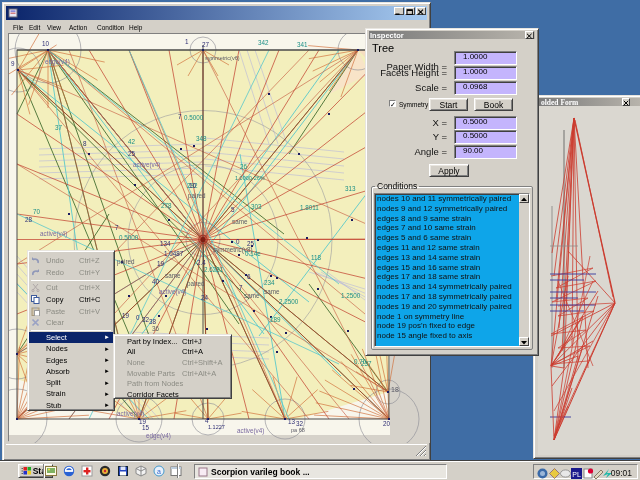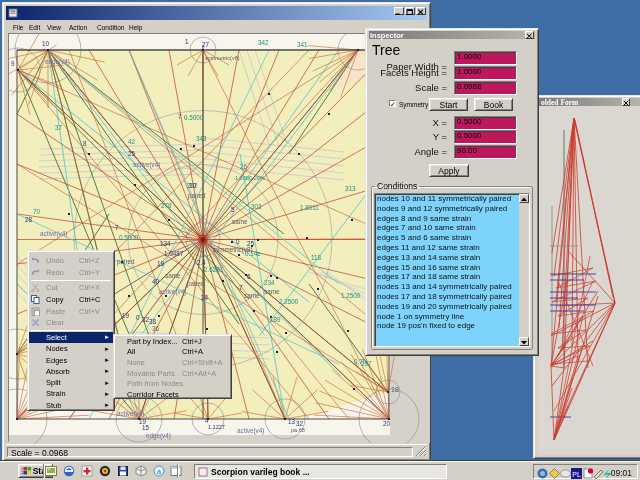--- a/index.html
+++ b/index.html
@@ -2,32 +2,32 @@
 <html><head><meta charset="utf-8"><style>
 * { margin:0; padding:0; box-sizing:border-box; }
 html,body { width:640px; height:480px; overflow:hidden; font-family:"Liberation Sans",sans-serif; }
 body { background:#3f6da5; position:relative; }
 .win { position:absolute; background:#d4d0c8; border:1px solid; border-color:#e8e5df #404040 #404040 #e8e5df; box-shadow:inset 1px 1px 0 #fff, inset -1px -1px 0 #808080; }
 .tb { position:absolute; left:3px; right:3px; top:3px; height:14px; display:flex; align-items:center; }
 .tb.active { background:linear-gradient(90deg,#0a246a,#a6caf0); }
 .tb.inactive { background:linear-gradient(90deg,#7a7a7a,#b8b4ac);gap:27px; }
 .tbt { color:#fff; font-weight:bold; font-size:8.5px; margin-left:3px; white-space:nowrap; }
 .cbtn { width:10px; height:8px; background:#d4d0c8; border:1px solid; border-color:#fff #404040 #404040 #fff; font-size:6px; line-height:6px; text-align:center; color:#000; font-weight:bold; }
-.sunken { border:1px solid; border-color:#808080 #fff #fff #808080; box-shadow:inset 1px 1px 0 #404040; background:#7dd3fc; }
+.sunken { border:1px solid; border-color:#808080 #fff #fff #808080; box-shadow:inset 1px 1px 0 #404040; background:#0ea5e9; }
 .mr { display:flex; align-items:center; font-size:7.5px; white-space:nowrap; overflow:hidden; }
 .mi { width:11px; margin-left:2px; display:flex; align-items:center; }
 .ml { margin-left:4px; }
 .ms { position:absolute; left:50px; }
 .ma { position:absolute; right:3px; font-size:6px; }
 .mr { position:relative; }
 .msep { height:1px; background:#808080; border-bottom:1px solid #fff; margin:1px 2px; }
 .ml2 { margin-left:12px; }
 .ms2 { position:absolute; left:67px; }
 .flab { position:absolute; right:88px; font-size:9.5px; color:#111; }
-.fld { position:absolute; left:85px; width:63px; height:14px; background:#be185d; border:1px solid; border-color:#808080 #fff #fff #808080; box-shadow:inset 1px 1px 0 #404040; font-size:8px; padding:0px 2px; color:#000; }
+.fld { position:absolute; left:85px; width:63px; height:14px; background:#c4b5fd; border:1px solid; border-color:#808080 #fff #fff #808080; box-shadow:inset 1px 1px 0 #404040; font-size:8px; padding:0px 8px; color:#000; }
 .btn { position:absolute; background:#d4d0c8; border:1px solid; border-color:#fff #404040 #404040 #fff; box-shadow:inset 1px 1px 0 #e8e5df, inset -1px -1px 0 #808080; font-size:8.5px; text-align:center; color:#000; }
 .ci { height:9.8px; font-size:8px; color:#111; white-space:nowrap; padding-left:2px; }
 .qli { position:absolute; top:3px; width:13px; height:13px; }
 .tri { position:absolute; top:3px; width:11px; height:11px; }
 .qli svg, .tri svg { display:block; }
 fieldset { padding:0; margin:0; }
 svg text { font-family:"Liberation Sans",sans-serif; }
 </style></head><body>
 
 <div class="win" style="left:2px;top:2px;width:429px;height:459px;">
@@ -395,21 +395,20 @@
 <text x="279.0" y="390.0" fill="#2e2e74" font-size="6.3" text-anchor="start">13</text>
 <text x="287.0" y="392.0" fill="#2e2e74" font-size="6.3" text-anchor="start">32</text>
 <text x="282.0" y="398.0" fill="#5a5a66" font-size="5.5" text-anchor="start">pa 68</text>
 <text x="374.0" y="392.0" fill="#2e2e74" font-size="6.3" text-anchor="start">20</text>
 <text x="60.0" y="226.0" fill="#2e2e74" font-size="6.3" text-anchor="start">91</text>
 <text x="74.0" y="112.0" fill="#2e2e74" font-size="6.3" text-anchor="start">8</text>
 <text x="46.0" y="96.0" fill="#1c8f86" font-size="6.3" text-anchor="start">37</text>
     </svg>
   </div>
   <div style="position:absolute;left:3px;bottom:3px;right:3px;height:13px;border-top:1px solid #fff;">
-   <div style="position:absolute;left:1px;right:14px;top:2px;bottom:0;border:1px solid;border-color:#808080 #fff #fff #808080;font-size:8.5px;padding-left:3px;color:#000;">Scale = 0.0968</div>
    <svg width="12" height="12" style="position:absolute;right:0;bottom:0;">
         <path d="M11 1L1 11M11 5L5 11M11 9l-2 2" stroke="#808080" stroke-width="1"></path>
         <path d="M11 2L2 11M11 6L6 11M11 10l-1 1" stroke="#fff" stroke-width="1"></path>
       </svg>
   </div>
 </div>
 
 <div class="win" style="left:533px;top:95px;width:112px;height:364px;">
   <div class="tb inactive" style="height:8px;top:2px;font-family:Liberation Serif, serif;">
     <span class="tbt" style="font-size:7.5px;margin-left:4px;">olded Form</span>
@@ -495,21 +494,21 @@
     <span class="tbt" style="font-size:7.5px;margin-left:1px;">Inspector</span>
     <div style="margin-left:auto;margin-right:1px;">
         <div class="cbtn" style="width:9px;height:8px;">
           <svg width="7" height="6" style="display:block;margin:1px auto 0;">
             <path d="M1 0.8L5.6 5.2M5.6 0.8L1 5.2" stroke="#000" stroke-width="1"></path>
           </svg>
         </div>
       </div>
   </div>
   <div style="position:absolute;left:3px;top:13px;right:3px;bottom:3px;font-size:9.5px;">
-    <div style="position:absolute;left:3px;top:0px;color:#000;font-size:14px;">Tree</div>
+    <div style="position:absolute;left:3px;top:0px;color:#000;font-size:11px;">Tree</div>
     <div class="flab" style="top:19px">Paper Width =</div>
       <div class="fld" style="top:9px">1.0000</div>
     <div class="flab" style="top:25px">Facets Height =</div>
       <div class="fld" style="top:24px">1.0000</div>
     <div class="flab" style="top:40px">Scale =</div>
       <div class="fld" style="top:39px">0.0968</div>
     <div style="position:absolute;left:20px;top:58px;width:7px;height:7px;background:#fff;border:1px solid;border-color:#808080 #fff #fff #808080;font-size:7px;line-height:7px;text-align:center;color:#000;">✓</div>
     <div style="position:absolute;left:30px;top:59px;font-size:6.5px;color:#000;white-space:nowrap;">Symmetry</div>
     <div class="btn" style="left:60px;top:56px;width:39px;height:13px;line-height:12px;">Start</div>
     <div class="btn" style="left:105px;top:56px;width:39px;height:13px;line-height:12px;">Book</div>
@@ -531,20 +530,21 @@
             <div class="ci">edges 5 and 6 same strain</div>
             <div class="ci">edges 11 and 12 same strain</div>
             <div class="ci">edges 13 and 14 same strain</div>
             <div class="ci">edges 15 and 16 same strain</div>
             <div class="ci">edges 17 and 18 same strain</div>
             <div class="ci">nodes 13 and 14 symmetrically paired</div>
             <div class="ci">nodes 17 and 18 symmetrically paired</div>
             <div class="ci">nodes 19 and 20 symmetrically paired</div>
             <div class="ci">node 1 on symmetry line</div>
             <div class="ci">node 19 pos'n fixed to edge</div>
+            <div class="ci">node 15 angle fixed to axis</div>
           </div>
         <div style="position:absolute;right:0;top:0;bottom:0;width:10px;background:#d4d0c8;">
           <div class="cbtn" style="width:10px;height:9px;">
               <svg width="8" height="7" style="display:block;margin:1px auto 0;">
                 <path d="M4 1.5L7 5H1z" fill="#000"></path>
               </svg>
             </div>
           <div class="cbtn" style="width:10px;height:9px;position:absolute;bottom:0;">
               <svg width="8" height="7" style="display:block;margin:1px auto 0;">
                 <path d="M4 5.5L1 2h6z" fill="#000"></path>

